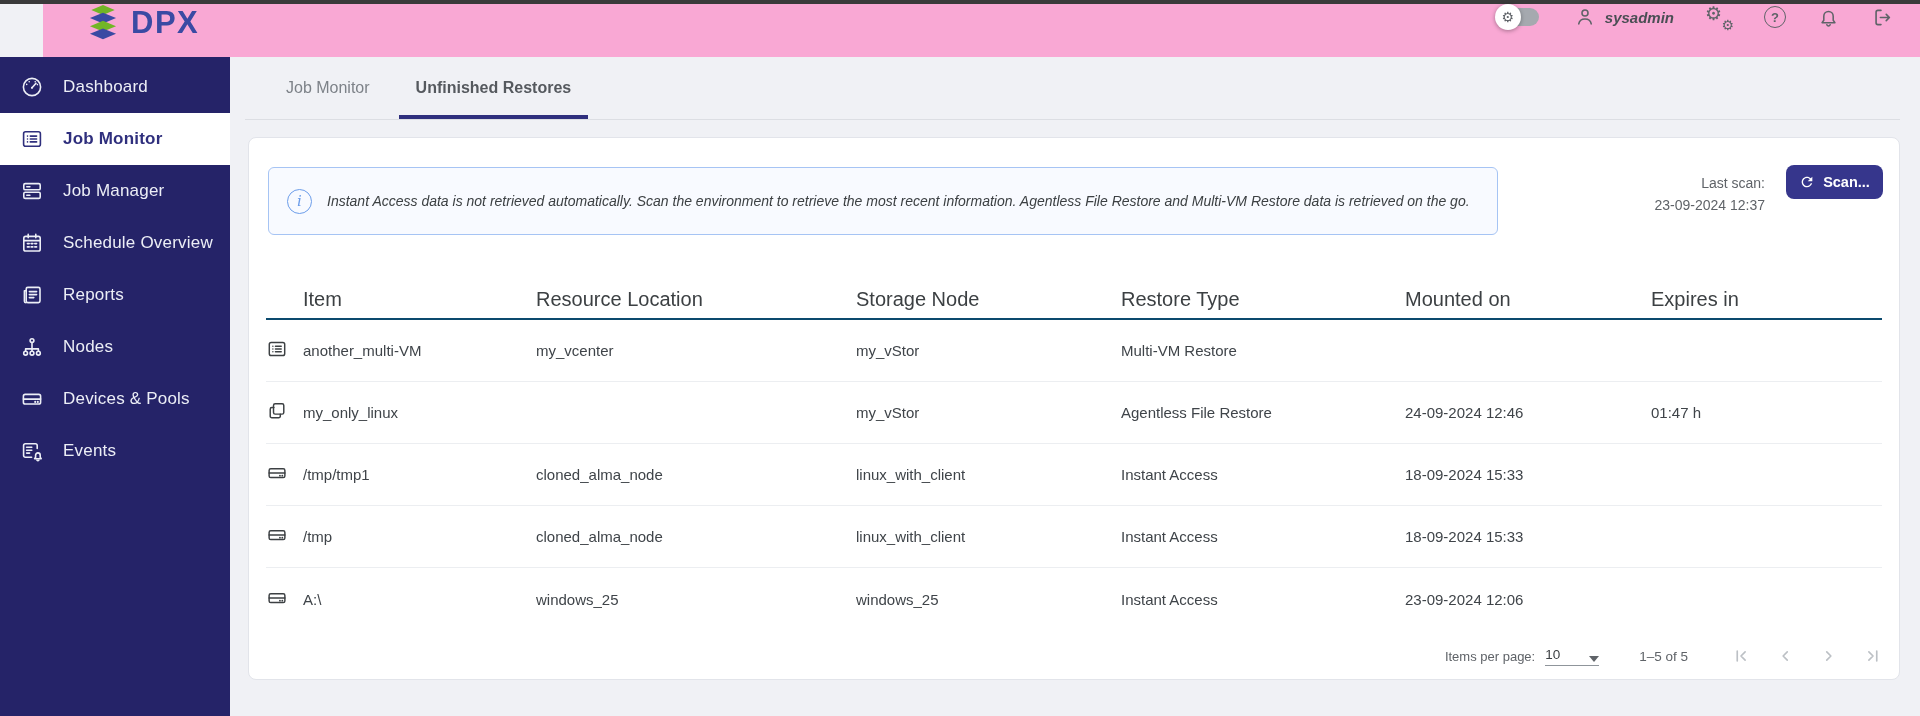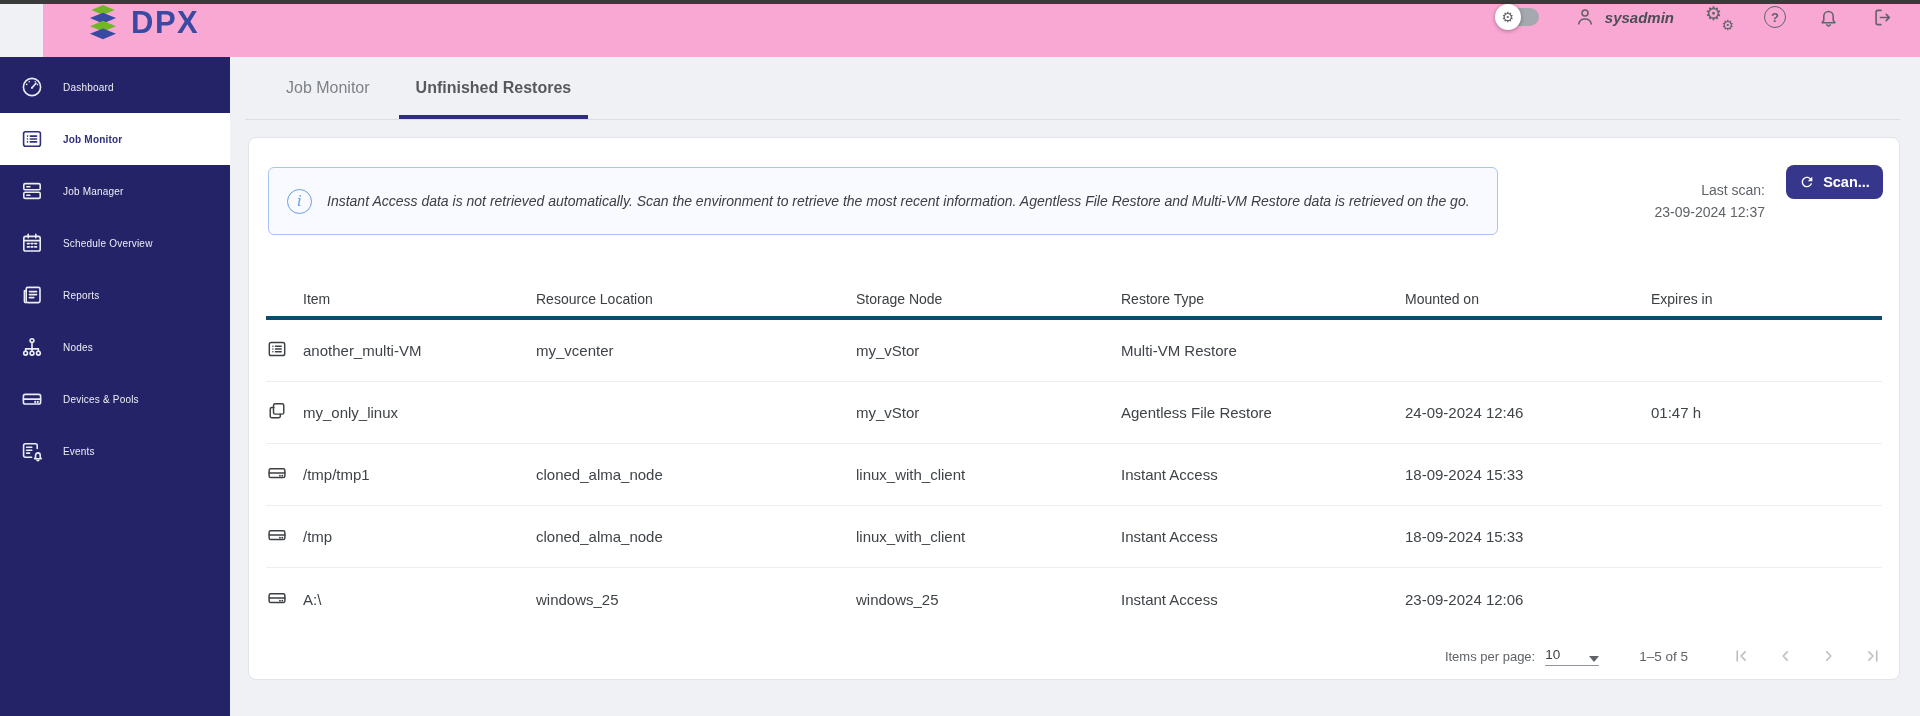--- a/index.html
+++ b/index.html
@@ -28,50 +28,50 @@
   .gears .g2 { position:absolute; right:-1px; bottom:-3px; font-size:14px; color:#5f6368; }
   .help { width:22px; height:22px; border:1.7px solid #5f6368; border-radius:50%; display:flex; align-items:center;
           justify-content:center; font-size:13px; font-weight:700; color:#5f6368; cursor:pointer; }
   .bell { width:23px; height:23px; color:#5f6368; cursor:pointer; }
   .logout { width:23px; height:23px; color:#5f6368; cursor:pointer; }
 
   
   .sidebar { position:absolute; top:57px; left:0; width:230px; bottom:0; background:#252368; padding-top:4px; z-index:4; }
   .side-item { height:52px; display:flex; align-items:center; color:#eceef6; cursor:pointer; }
   .side-item .si-icon { width:24px; height:24px; margin-left:20px; }
-  .side-item .si-label { margin-left:19px; font-size:10px; letter-spacing:.2px; }
+  .side-item .si-label { margin-left:19px; font-size:17px; letter-spacing:.2px; }
   .side-item.active { background:#fff; color:#2f2f7d; font-weight:700; }
 
   
   .main { position:absolute; left:230px; top:57px; right:0; bottom:0; }
   .tabbar { position:absolute; left:15px; right:20px; top:0; height:63px; border-bottom:1px solid #dcdee3;
             display:flex; align-items:stretch; padding-left:24px; }
   .tab { display:flex; align-items:center; padding:4px 17px 0 17px; font-size:16px; color:#7d8288;
          border-bottom:4px solid transparent; cursor:pointer; }
   .tab.active { color:#55595e; font-weight:700; border-bottom-color:#2f2f7d; margin-left:12px; }
 
   .card { position:absolute; left:18px; right:20px; top:80px; bottom:36px; background:#fff;
           border:1px solid #e2e4ea; border-radius:8px; }
 
   .banner { position:absolute; left:19px; top:29px; width:1230px; height:68px; border:1px solid #a6c4f4;
             background:#f8faff; border-radius:6px; display:flex; align-items:center; padding:0 20px 0 18px; gap:15px; }
   .info-ic { width:25px; height:25px; border:1.6px solid #6c9dea; border-radius:50%; color:#6c9dea;
              display:flex; align-items:center; justify-content:center;
              font-family:"DejaVu Serif",serif; font-style:italic; font-size:15px; flex:none; }
   .banner-text { font-size:14px; line-height:23px; color:#3c4043;font-style:italic; }
 
-  .lastscan { position:absolute; right:134px; top:41px; text-align:right; font-size:14px; line-height:22px; color:#5f6368; }
+  .lastscan { position:absolute; right:134px; top:34px; text-align:right; font-size:14px; line-height:22px; color:#5f6368; }
   .scan-btn { position:absolute; right:16px; top:27px; width:97px; height:34px; background:#36368c; border:none;
               border-radius:8px; color:#fff; font-family:inherit; font-weight:700; font-size:14.5px; display:flex;
               align-items:center; justify-content:center; gap:8px; cursor:pointer; }
   .scan-btn .icon { width:16px; height:16px; }
 
   .thead { position:absolute; left:17px; right:17px; top:143px; height:39px; display:grid;
            grid-template-columns:37px 233px 320px 265px 284px 246px minmax(0,1fr);
-           align-items:center; font-size:14px; color:#3c4043; border-bottom:4px solid #0c4a6e; }
+           align-items:center; font-size:20px; color:#3c4043; border-bottom:2px solid #0c4a6e; }
   .rows  { position:absolute; left:17px; right:17px; top:182px; }
   .trow  { height:62px; display:grid; grid-template-columns:37px 233px 320px 265px 284px 246px minmax(0,1fr);
            align-items:center; border-bottom:1px solid #eceef1; font-size:15px; color:#3f4449; }
   .trow:last-child { border-bottom:none; }
   .row-ic { width:22px; height:22px; color:#3c4043; }
   .cell { padding-right:12px; white-space:nowrap; overflow:hidden; text-overflow:ellipsis; }
 
   .pagination { position:absolute; right:17px; bottom:3px; height:40px; display:flex; align-items:center; color:#5f6368; }
   .ipp-label { font-size:13px; }
   .ipp-select { margin-left:10px; width:54px; display:flex; align-items:flex-end; justify-content:space-between;

